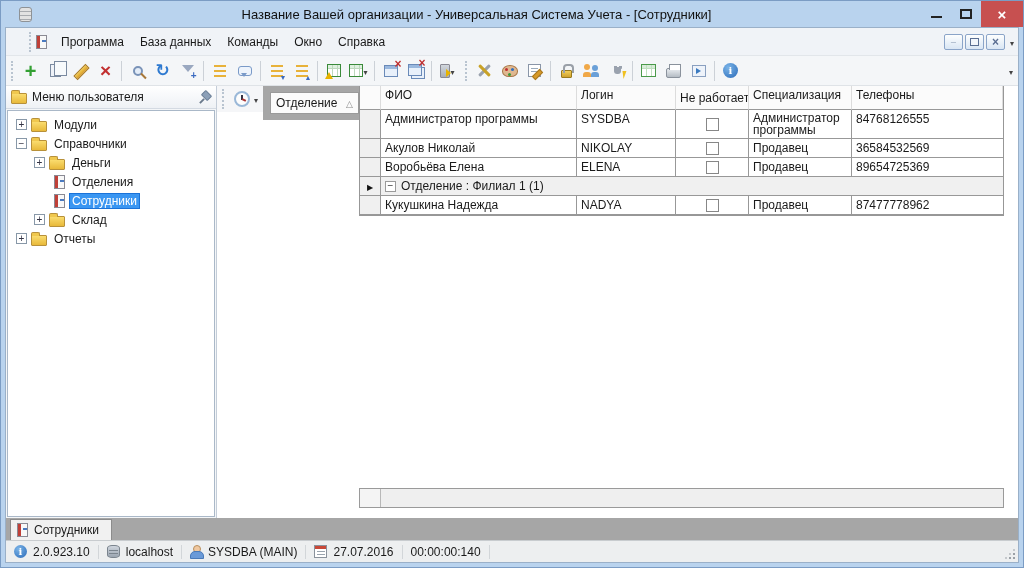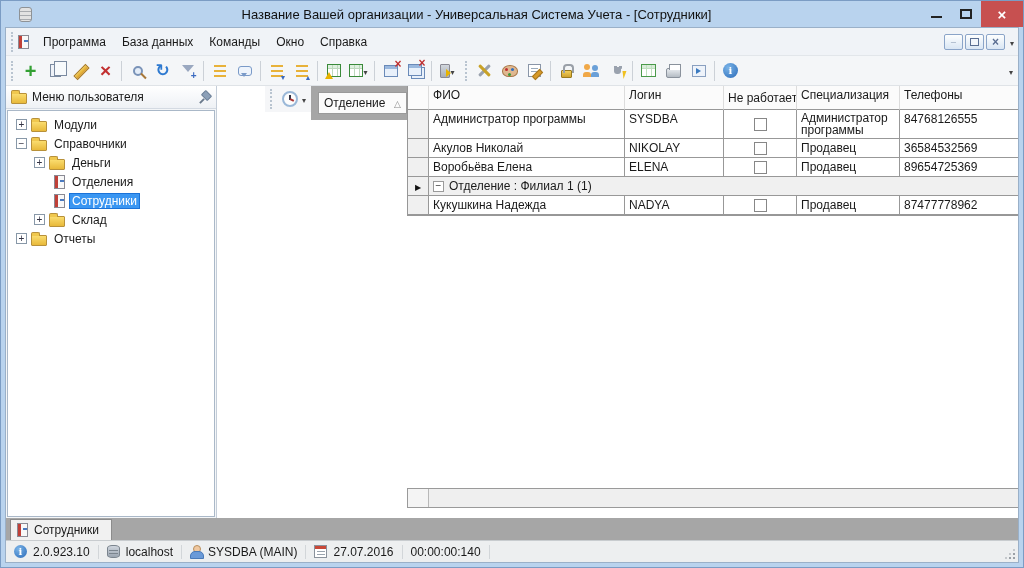--- a/index.html
+++ b/index.html
@@ -17,21 +17,21 @@
   .wmin i { width:11px; border-bottom:2px solid #222; display:block; }
   .wmax { width:30px; height:26px; display:flex; align-items:center; justify-content:center; }
   .wmax i { width:12px; height:10px; border:2px solid #222; display:block; }
   .wclose { width:42px; height:26px; background:#c75050; display:flex; align-items:center; justify-content:center; }
   .wclose::before { content:"×"; color:#fff; font-size:15px; font-weight:bold; line-height:1; }
 
   
   .frame { flex:1; margin:0 4px 4px 4px; background:#fff; border:1px solid #9ab0c8; display:flex; flex-direction:column; overflow:hidden; }
 
   
-  .menubar { height:28px; background:#f0f3f7; border-bottom:1px solid #e2e6ea; display:flex; align-items:center; flex:none; }
+  .menubar { height:28px; background:#f0f3f7; border-bottom:1px solid #e2e6ea; display:flex; align-items:center; flex:none;padding-left:18px; }
   .vgrip { width:3px; height:20px; border-left:2px dotted #b9c4d0; margin:0 4px 0 5px; flex:none; }
   .menu-item { padding:4px 8px; white-space:nowrap; }
   .mdi { display:flex; gap:2px; margin-left:auto; margin-right:4px; align-items:center; }
   .mdib { width:19px; height:16px; border:1px solid #8aa4c8; border-radius:2px;
     background:linear-gradient(#fdfefe,#d9e6f4); display:flex; align-items:center; justify-content:center;
     color:#5a6e92; font-size:9px; position:relative; }
   .m-min::before { content:"_"; margin-top:-6px; font-weight:bold; }
   .m-res i { width:7px; height:6px; border:1px solid #5a6e92; background:#fff; display:block; position:relative; margin:2px 0 0 2px; }
   .m-res i::before { content:""; position:absolute; left:-3px; top:-3px; width:7px; height:6px; border:1px solid #5a6e92; background:#f2f6fb; }
   .m-x::before { content:"×"; font-size:12px; font-weight:bold; }
@@ -98,21 +98,21 @@
   .i-print::before { content:""; position:absolute; left:2px; top:-5px; width:10px; height:5px; background:#fff; border:1px solid #8a929c; border-bottom:none; }
   .i-video { width:14px; height:12px; border:1px solid #8aa0c0; background:#eef3fa; display:flex; align-items:center; justify-content:center; }
   .i-video::before { content:""; border-left:5px solid #3a7ac0; border-top:3px solid transparent; border-bottom:3px solid transparent; }
   .i-info { width:15px; height:15px; border-radius:50%; background:radial-gradient(circle at 35% 30%,#7ab4e8,#2a6ab8); display:flex; align-items:center; justify-content:center; }
   .i-info::before { content:"i"; color:#fff; font-size:10px; font-weight:bold; font-family:"DejaVu Serif",serif; }
   .i-clock { width:16px; height:16px; border-radius:50%; border:2px solid #9ab8d8; background:#fdfdfd; position:relative; }
   .i-clock::before { content:""; position:absolute; left:5px; top:2px; width:2px; height:5px; background:#334; }
   .i-clock::after { content:""; position:absolute; left:6px; top:6px; width:4px; height:2px; background:#a33; transform:rotate(25deg); }
 
   
-  .content { flex:1; display:flex; overflow:hidden;gap:48px; }
+  .content { flex:1; display:flex; overflow:hidden; }
 
   
   .sidebar { width:211px; flex:none; display:flex; flex-direction:column; border-right:1px solid #c4cdd8; background:#f4f6f8; }
   .sb-head { height:23px; display:flex; align-items:center; gap:5px; padding:0 5px; background:linear-gradient(#ffffff,#eef1f5); border-bottom:1px solid #d4dae2; }
   .sb-title { flex:1; white-space:nowrap; overflow:hidden; }
   .i-pin { width:12px; height:13px; position:relative; }
   .i-pin::before { content:""; position:absolute; left:3px; top:1px; width:7px; height:5px; background:#8ca0b8; border:1px solid #6a7e96; border-radius:1px; transform:rotate(45deg); }
   .i-pin::after { content:""; position:absolute; left:2px; bottom:0; width:2px; height:6px; background:#6a7a8c; transform:rotate(45deg); }
   .tree { flex:1; background:#fff; border:1px solid #aab8c8; margin:1px; padding-top:4px; overflow:hidden; }
   .titem { display:flex; align-items:center; gap:4px; height:19px; white-space:nowrap; }

